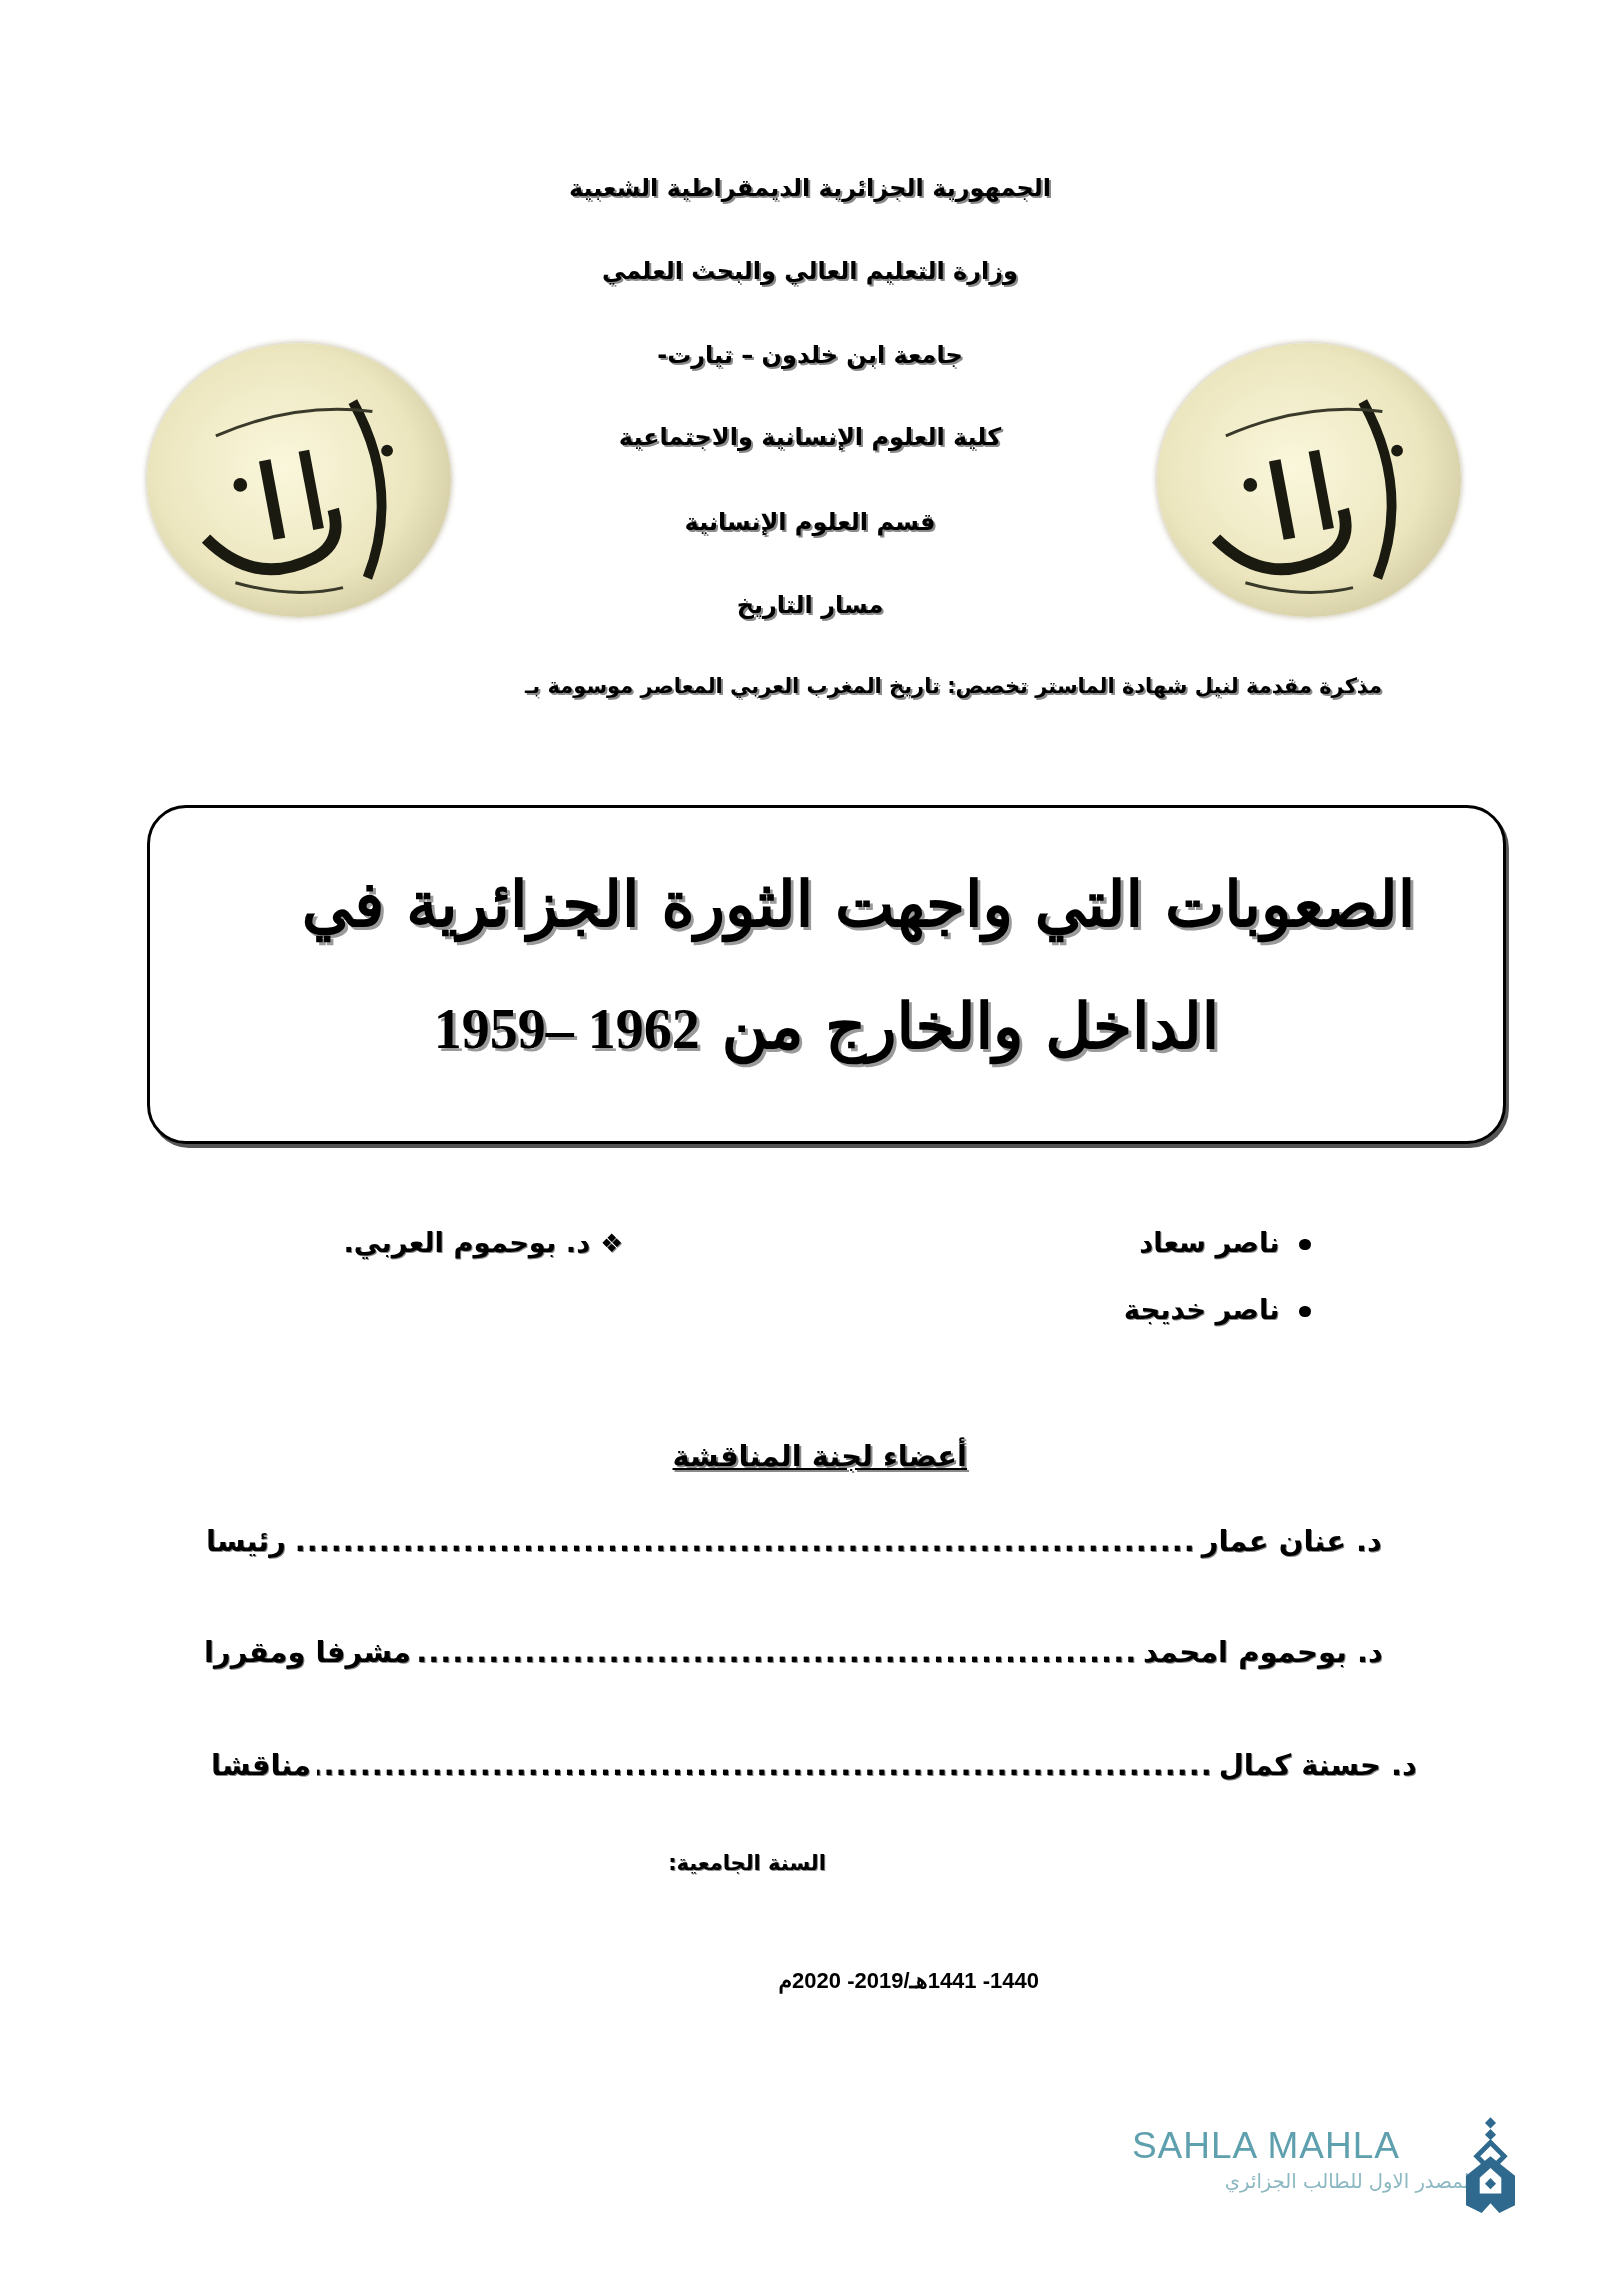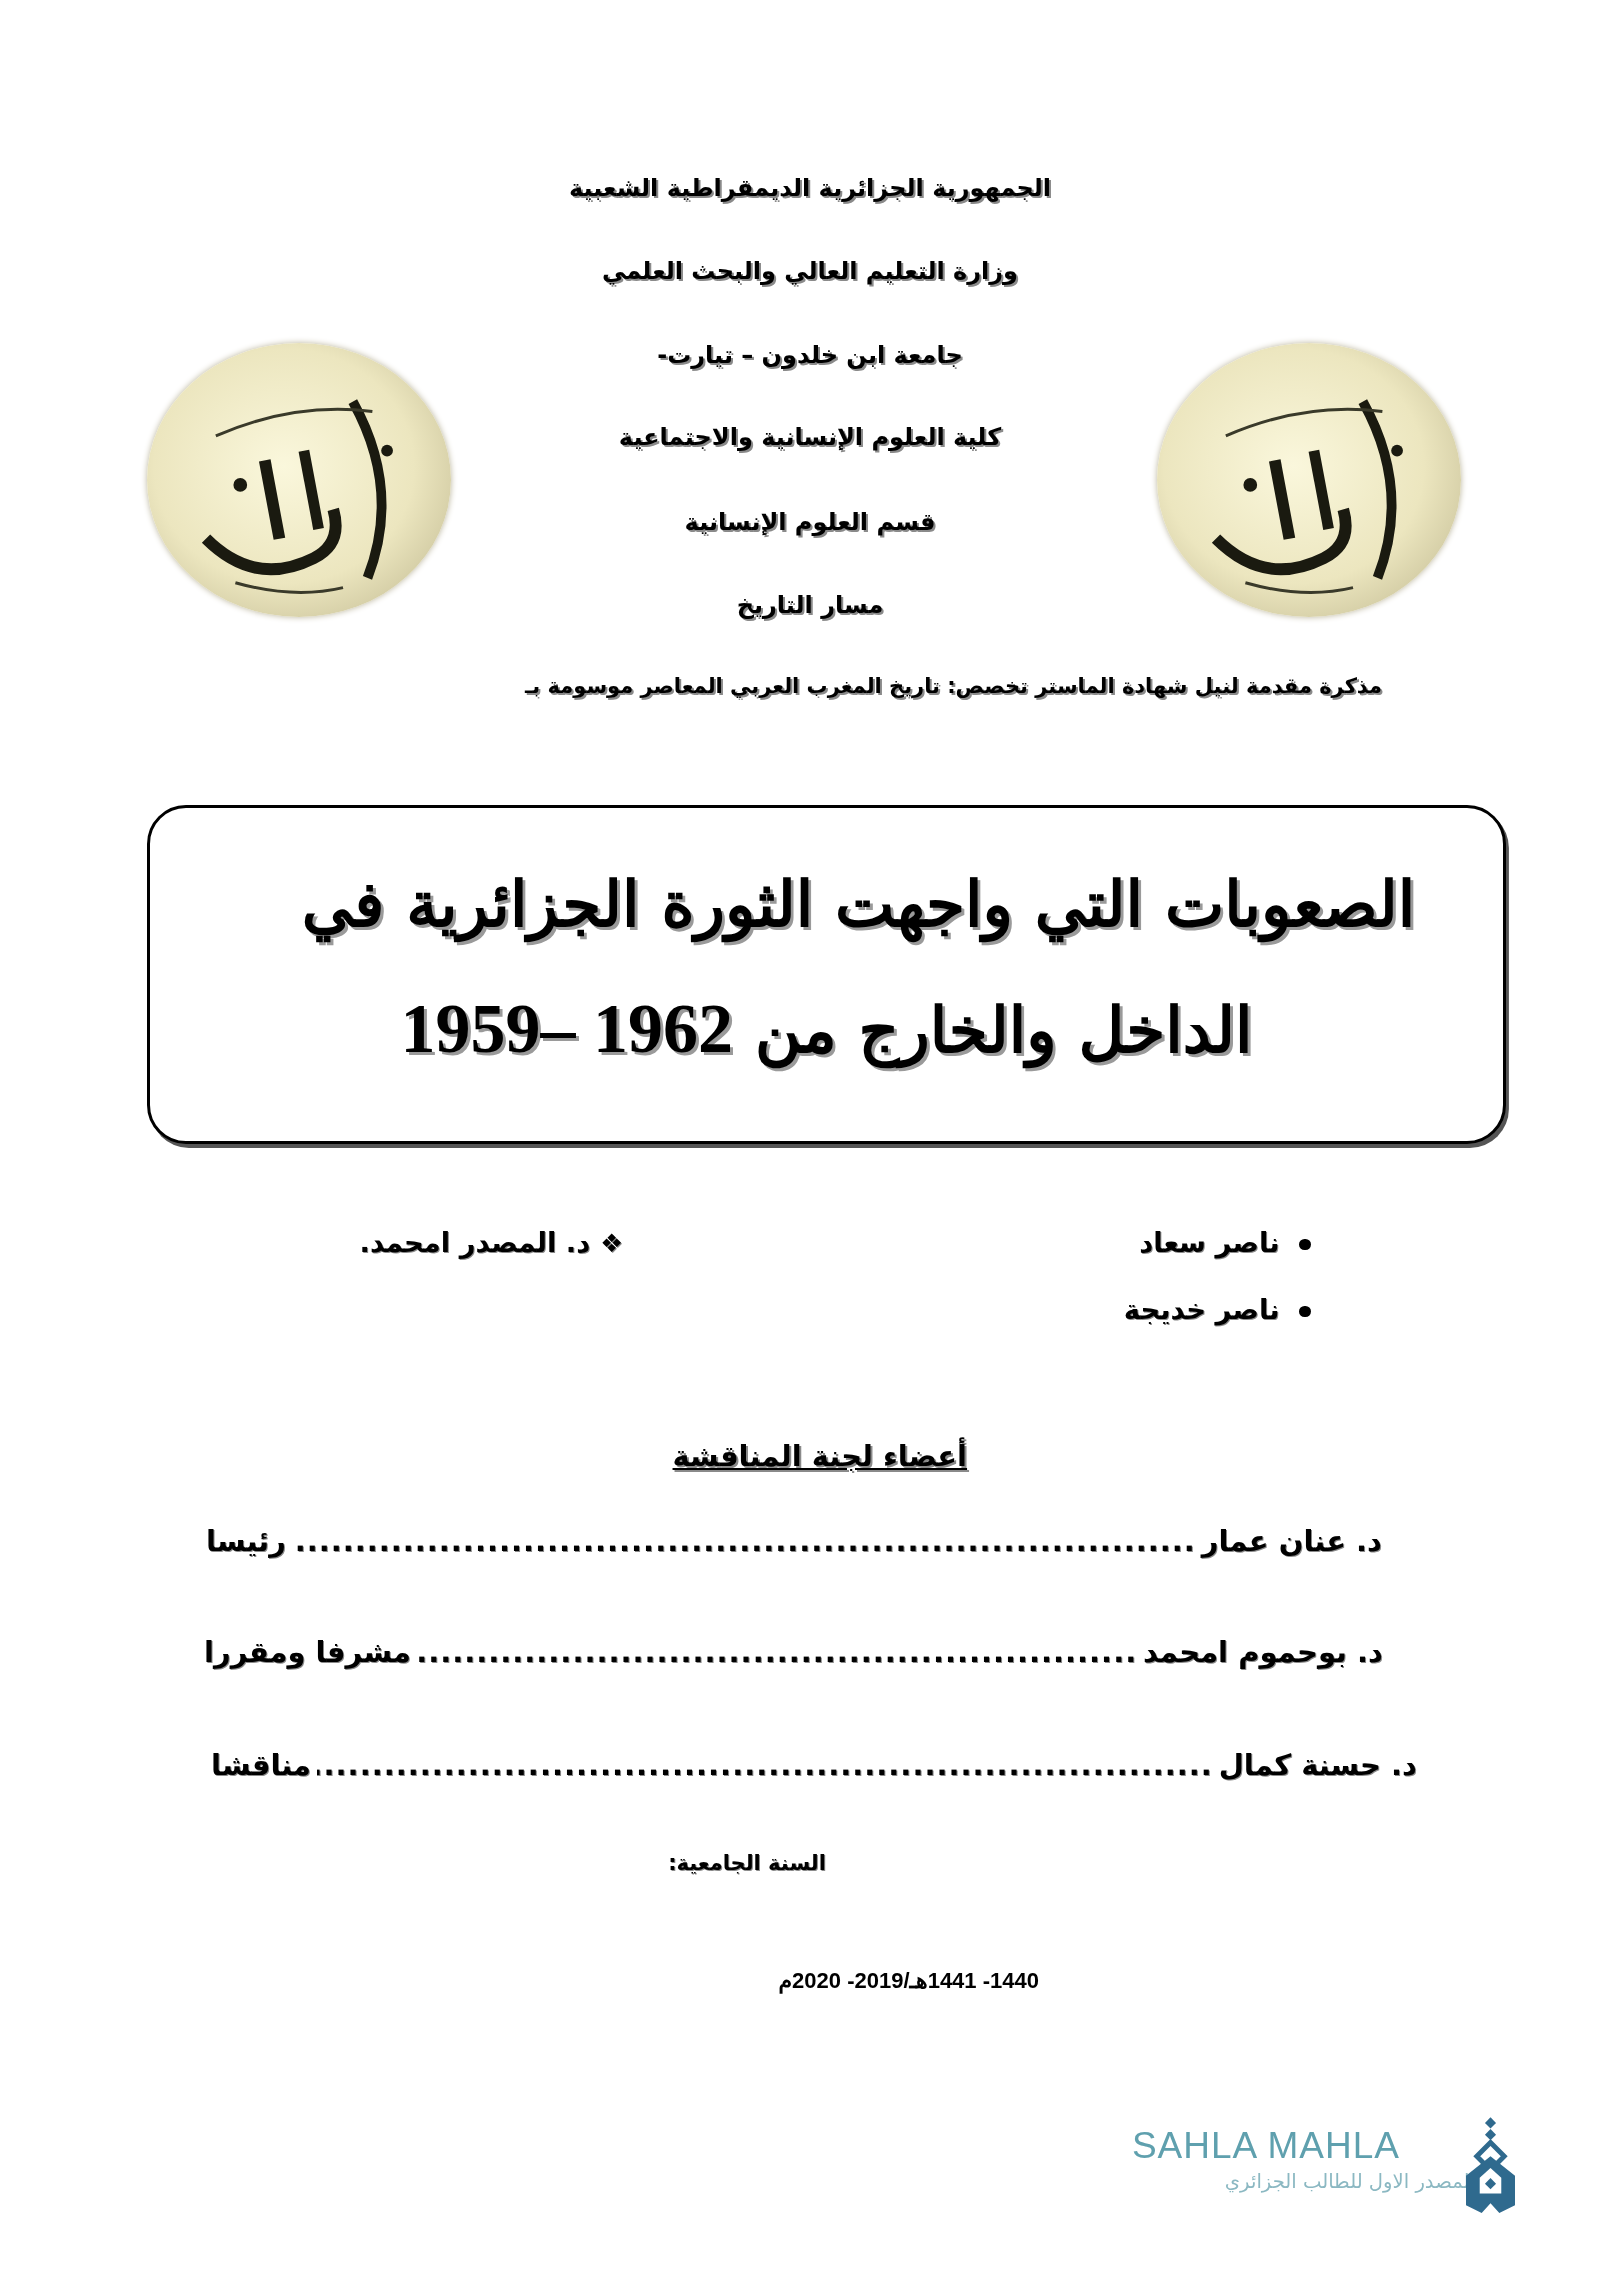--- a/index.html
+++ b/index.html
@@ -25,21 +25,21 @@
     position: absolute; left: 147px; top: 805px; width: 1359px; height: 339px;
     border: 3.9px solid #000; border-radius: 39px; box-sizing: border-box;
     box-shadow: 2.9px 3.9px 0 #555;
     background: #fff;
   }
   .title-line {
     position: absolute; left: 0; width: 100%; text-align: center; direction: rtl;
     font-family: "DejaVu Serif", serif; font-weight: bold; color: #000;
     text-shadow: 2.9px 2.9px 0 #9a9a9a;
   }
-  .title-line .yr { font-family: "Liberation Serif", serif; font-size: 70px; }
+  .title-line .yr { font-family: "Liberation Serif", serif; font-size: 56px; }
   .person { position: absolute; direction: rtl; font-size: 27.4px; font-weight: bold; text-shadow: 1px 1px 0 #8a8a8a; }
   .bullet-dot { display: inline-block; width: 11.8px; height: 11.8px; border-radius: 50%; background: #000; margin-left: 19.6px; vertical-align: middle; }
   .diamond-icon { display: inline-block; font-size: 25.5px; margin-left: 9.8px; }
   .jury-row {
     position: absolute; direction: rtl; font-size: 29px; font-weight: bold;
     white-space: nowrap; text-shadow: 1px 1px 0 #8a8a8a;
     display: flex; align-items: baseline;
   }
   .dots { flex: 1; overflow: hidden; letter-spacing: 1px; margin: 0 5.9px; }
   .logo { position: absolute; left: 1127px; top: 2117px; width: 392px; height: 88px; }
@@ -99,21 +99,21 @@
 </div>
 
 <div class="person" style="right:309px; top:1227px;">
   <span class="bullet-dot"></span><span>ناصر سعاد</span>
 </div>
 <div class="person" style="right:309px; top:1294px;">
   <span class="bullet-dot"></span><span>ناصر خديجة</span>
 </div>
 
 <div class="person" style="right:997px; top:1227px;">
-  <span class="diamond-icon">❖</span><span>د. المصدر امحمد.</span>
+  <span class="diamond-icon">❖</span><span>د. بوحموم العربي.</span>
 </div>
 
 <div class="center-line" style="top:1439px; font-size:29px; text-decoration:underline; padding-left:9.8px;">أعضاء لجنة المناقشة</div>
 
 <div class="jury-row" style="left:206px; width:1176px; top:1524px;">
   <span>د. عنان عمار</span>
   <span class="dots">........................................................................................................................................................................................</span>
   <span>رئيسا</span>
 </div>
 <div class="jury-row" style="left:204px; width:1179px; top:1635px;">

